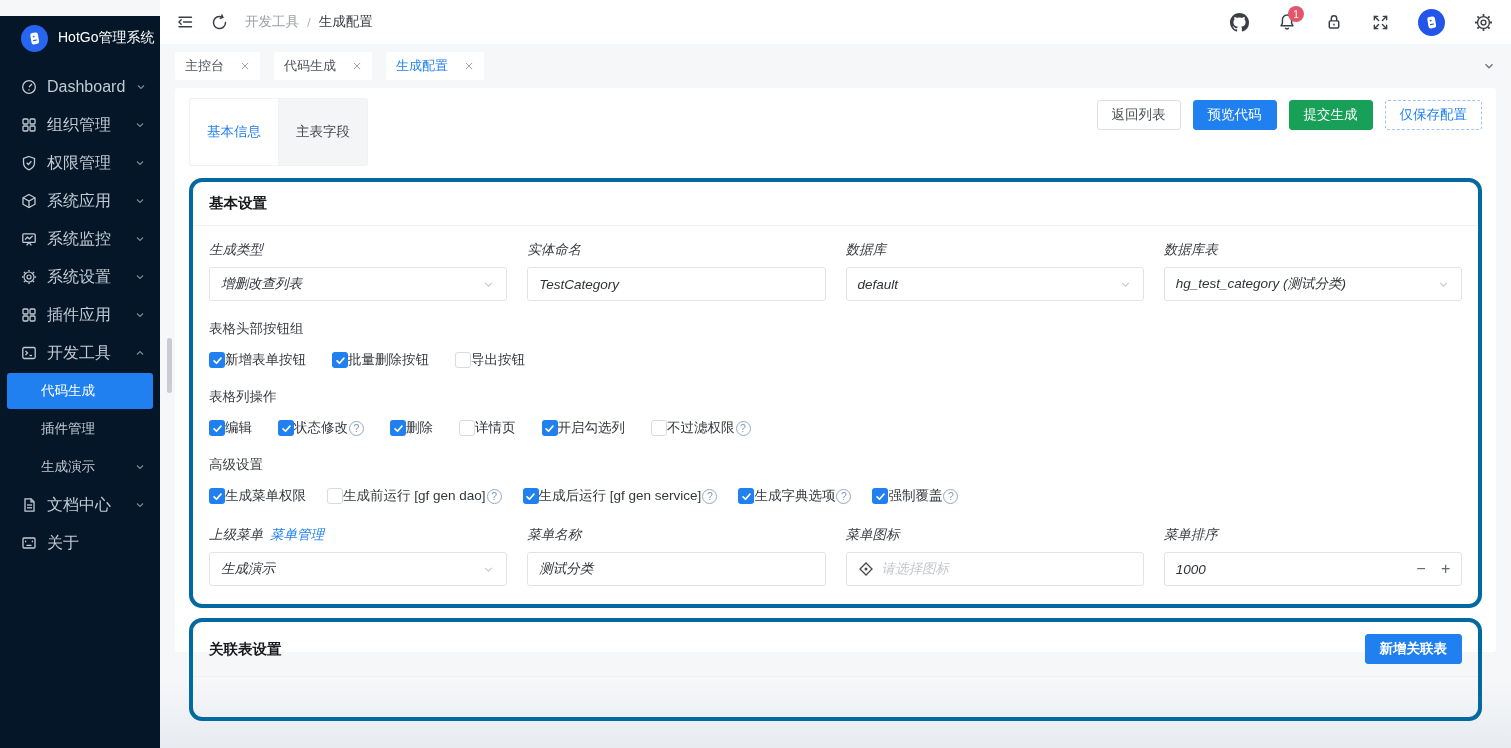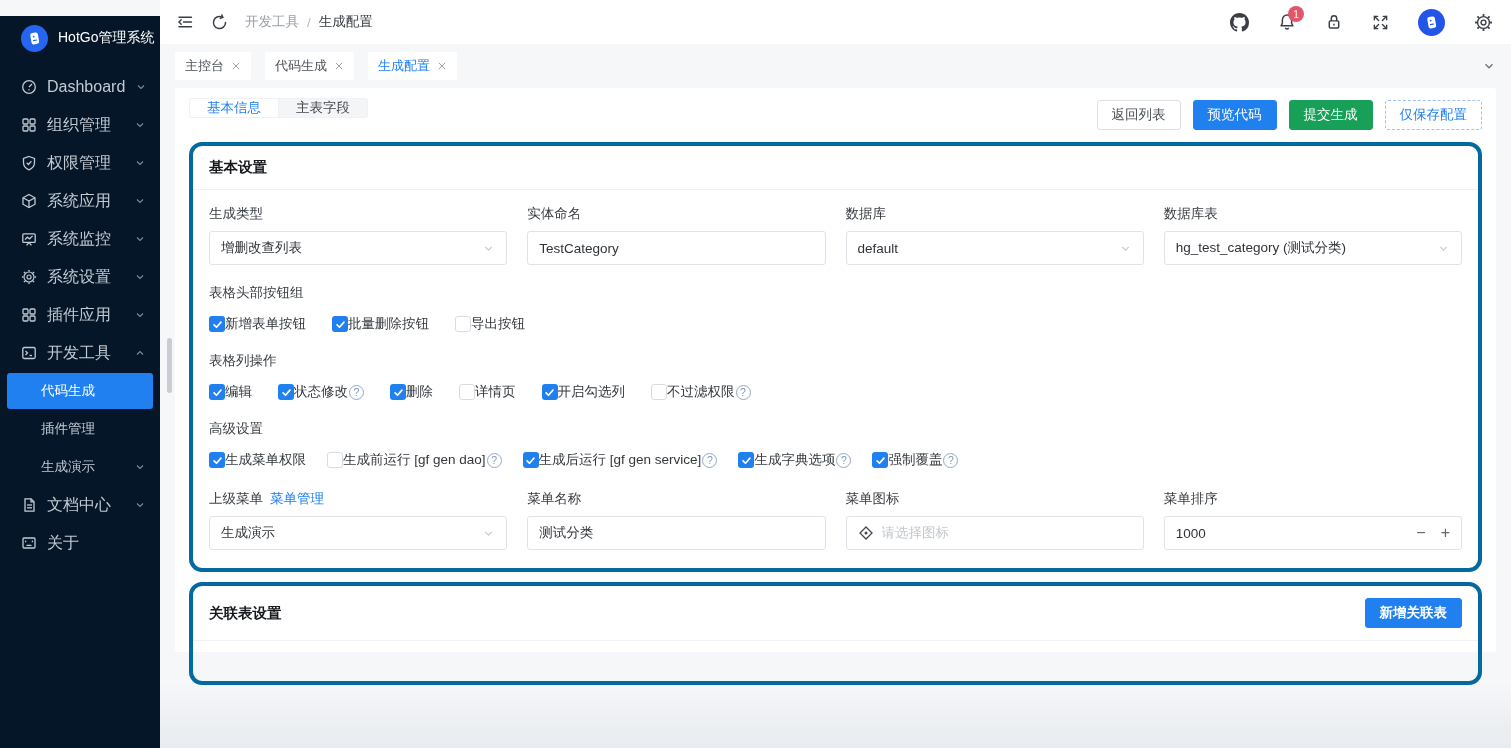--- a/index.html
+++ b/index.html
@@ -32,45 +32,45 @@
   .bc-parent { color:#9aa0a8; cursor:pointer; }
   .bc-sep { color:#b6bac0; }
   .bc-current { color:#34383e; }
   .tb-right { margin-left:auto; display:flex; align-items:center; gap:29px; }
   .bell-wrap { position:relative; }
   .badge { position:absolute; top:-7px; right:-8px; min-width:16px; height:16px; border-radius:8px; background:#e2556b; color:#fff; font-size:10px; display:flex; align-items:center; justify-content:center; padding:0 4px; }
   .avatar { width:27px; height:27px; border-radius:50%; background:#2356e8; display:flex; align-items:center; justify-content:center; overflow:hidden; cursor:pointer; }
 
   
   .tabstrip { margin-left:160px; height:44px; background:#f5f7f9; display:flex; align-items:center; padding:0 15px; gap:14px; }
-  .tchip { height:28px; background:#ffffff; border-radius:2px; display:flex; align-items:center; gap:7px; padding:0 10px; font-size:13px; color:#4b5058; cursor:pointer; }
+  .tchip { height:28px; background:#ffffff; border-radius:2px; display:flex; align-items:center; gap:16px; padding:0 10px; font-size:13px; color:#4b5058; cursor:pointer; }
   .tchip.active { color:#2080f0; }
   .tchip .x { color:#9ba0aa; }
   .strip-chev { margin-left:auto; color:#6d7380; cursor:pointer; }
 
   
   .content { margin-left:160px; height:660px; padding:0 15px; background:linear-gradient(180deg,#f5f7f9 0%,#f5f7f9 90%,#e8ebef 100%); }
   .main-card { background:#ffffff; border-radius:3px; height:564px; padding:10px 14px 14px; }
 
   .card-head { display:flex; align-items:flex-start; }
   .page-tabs { display:flex; }
-  .page-tab { padding:0 17px; font-size:13.5px; border:1px solid #f0f1f4; cursor:pointer; }
+  .page-tab { padding:24px 17px; font-size:13.5px; border:1px solid #f0f1f4; cursor:pointer; }
   .page-tab.active { background:#fff; color:#2080f0; border-radius:3px 0 0 3px; }
   .page-tab.inactive { background:#f4f5f7; color:#42464d; border-left:none; border-radius:0 3px 3px 0; }
   .actions { margin-left:auto; display:flex; gap:12px; padding-top:2px; }
   .btn { height:30px; padding:0 14px; border-radius:3px; font-size:13.5px; display:flex; align-items:center; cursor:pointer; background:#fff; border:1px solid #dcdfe3; color:#4b5056; white-space:nowrap; }
   .btn.primary { background:#2080f0; border:1px solid #2080f0; color:#fff; }
   .btn.success { background:#18a058; border:1px solid #18a058; color:#fff; }
   .btn.dashed  { border:1px dashed #9cc2f7; color:#2080f0; }
 
   .inner-card { border:4px solid #0369a1; border-radius:13px; margin-top:12px; }
   .inner-head { padding:12px 16px; font-size:14.5px; font-weight:bold; color:#17191d; border-bottom:1px solid #efeff5; display:flex; align-items:center; }
   .inner-body { padding:15px 16px 18px; }
 
-  .grid4 { display:grid; grid-template-columns:repeat(4,1fr); column-gap:20px; }
+  .grid4 { display:grid; grid-template-columns:repeat(4,1fr); column-gap:20px;font-style:italic; }
   .f-label { font-size:13.5px; color:#383c42; margin-bottom:8px; display:flex; align-items:center; gap:7px; }
   .f-link { color:#2080f0; cursor:pointer; }
   .control { height:34px; border:1px solid #e0e3e8; border-radius:3px; display:flex; align-items:center; padding:0 11px; font-size:13.5px; color:#2f3338; background:#fff; cursor:pointer; gap:8px; }
   .control .val { flex:1; overflow:hidden; white-space:nowrap; }
   .control .chevd { color:#c6cad1; flex:none; }
   .placeholder { color:#c3c7ce; }
   .stepper { color:#5f6670; font-size:16px; display:flex; gap:15px; flex:none; }
   .stepper span { cursor:pointer; }
 
   .group-title { margin-top:19px; font-size:13.5px; color:#383c42; }

